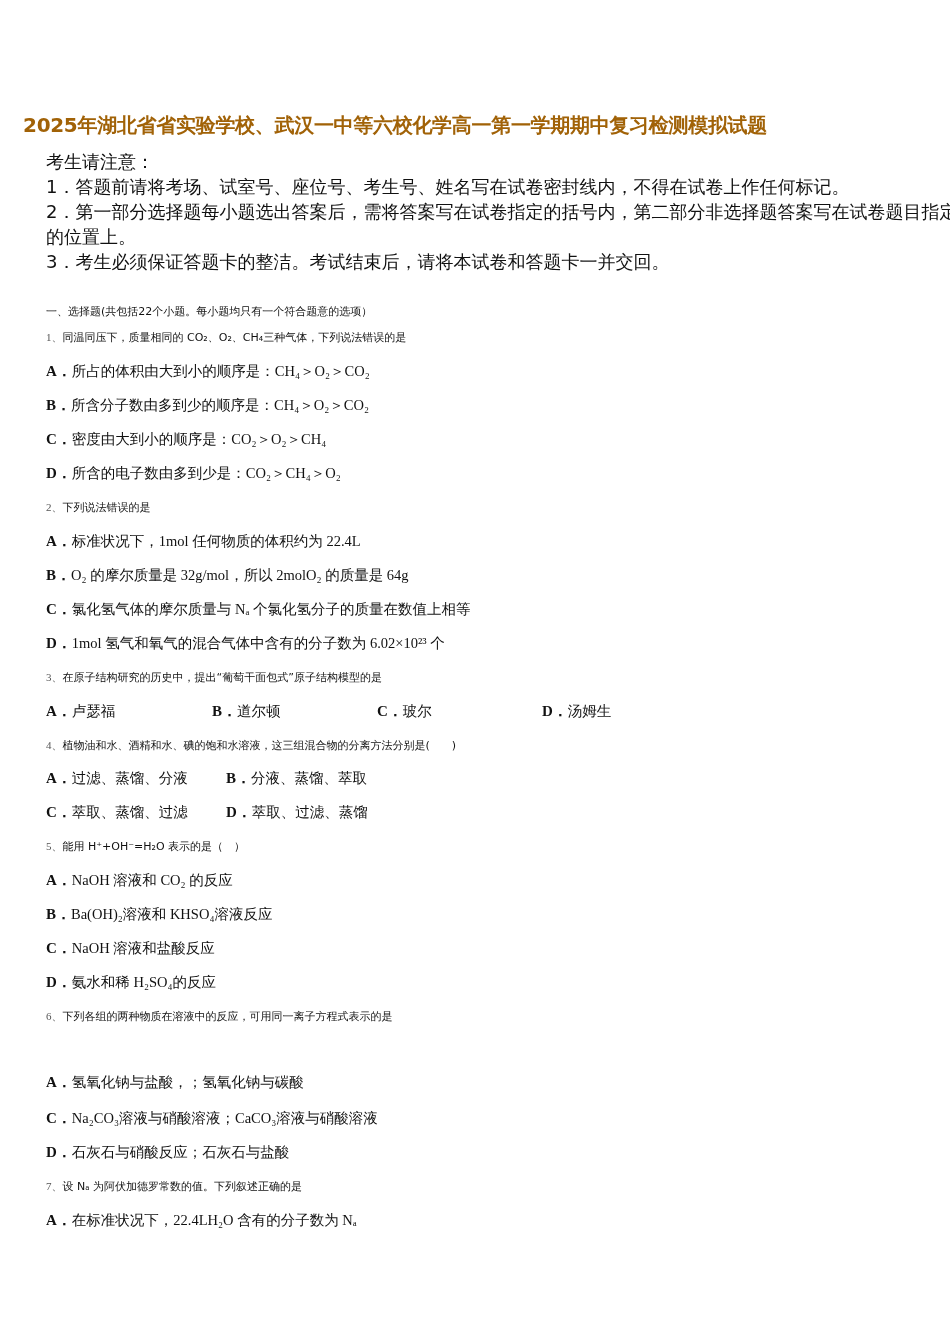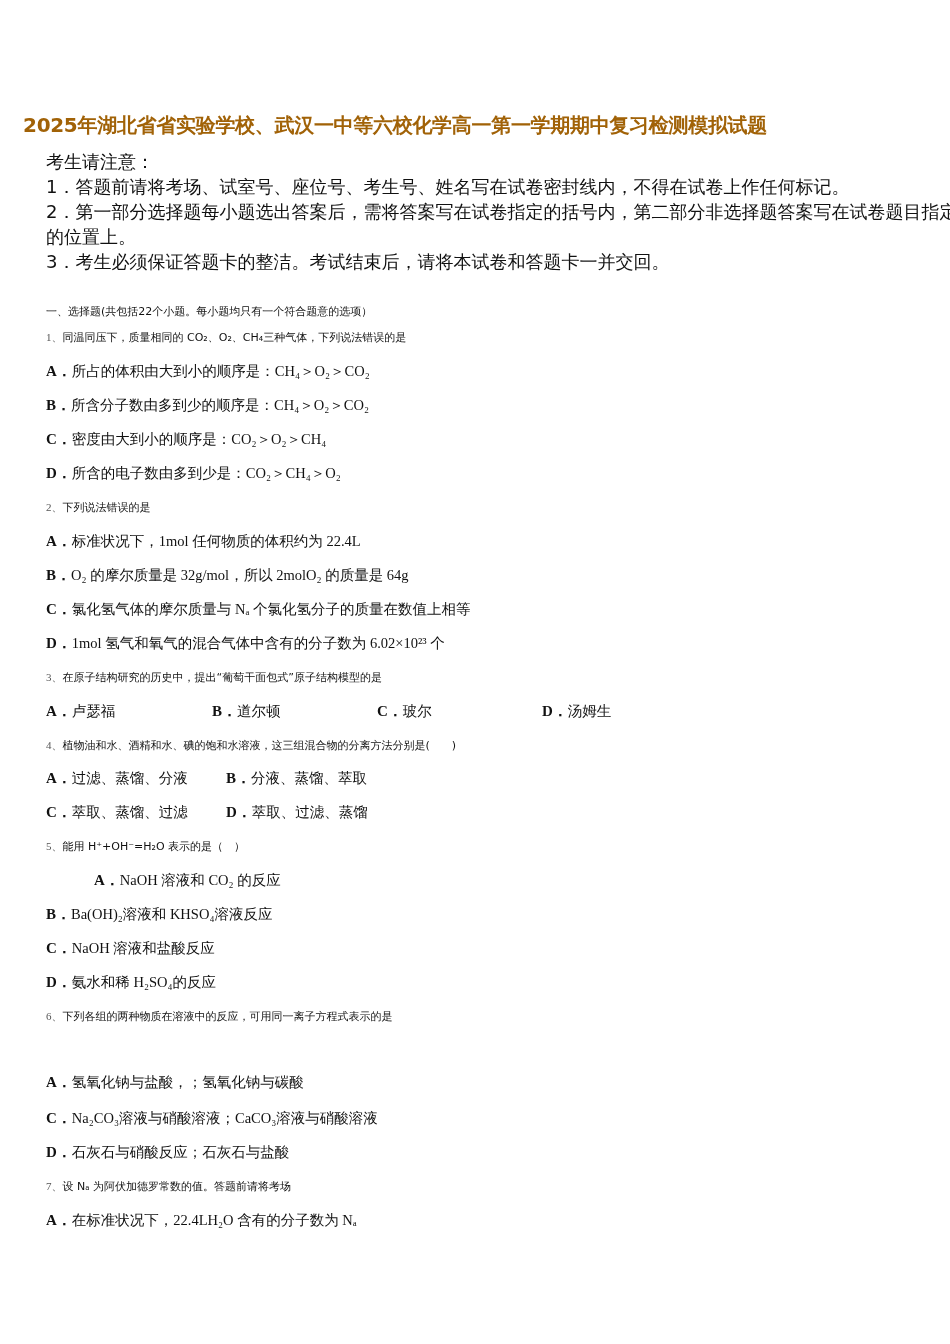--- a/index.html
+++ b/index.html
@@ -59,30 +59,30 @@
     <span class="num">4、</span><span>植物油和水、酒精和水、碘的饱和水溶液，这三组混合物的分离方法分别是(　　)</span>
   </div>
   <div class="line opt" style="top:768px; left:46px;"><span>A．</span><span class="txt">过滤、蒸馏、分液</span></div>
   <div class="line opt" style="top:768px; left:226px;"><span>B．</span><span class="txt">分液、蒸馏、萃取</span></div>
   <div class="line opt" style="top:802px; left:46px;"><span>C．</span><span class="txt">萃取、蒸馏、过滤</span></div>
   <div class="line opt" style="top:802px; left:226px;"><span>D．</span><span class="txt">萃取、过滤、蒸馏</span></div>
 
   <div class="line q" style="top:836px;">
     <span class="num">5、</span><span>能用 H⁺+OH⁻=H₂O 表示的是（　）</span>
   </div>
-  <div class="line opt" style="top:870px;margin-left:48px;"><span>A．</span><span class="txt">NaOH 溶液和 CO₂ 的反应</span></div>
+  <div class="line opt" style="top:870px;"><span>A．</span><span class="txt">NaOH 溶液和 CO₂ 的反应</span></div>
   <div class="line opt" style="top:904px;"><span>B．</span><span class="txt">Ba(OH)₂溶液和 KHSO₄溶液反应</span></div>
   <div class="line opt" style="top:938px;"><span>C．</span><span class="txt">NaOH 溶液和盐酸反应</span></div>
   <div class="line opt" style="top:972px;"><span>D．</span><span class="txt">氨水和稀 H₂SO₄的反应</span></div>
 
   <div class="line q" style="top:1006px;">
     <span class="num">6、</span><span>下列各组的两种物质在溶液中的反应，可用同一离子方程式表示的是</span>
   </div>
   <div class="line opt" style="top:1072px;"><span>A．</span><span class="txt">氢氧化钠与盐酸，；氢氧化钠与碳酸</span></div>
   <div class="line opt" style="top:1108px;"><span>C．</span><span class="txt">Na₂CO₃溶液与硝酸溶液；CaCO₃溶液与硝酸溶液</span></div>
   <div class="line opt" style="top:1142px;"><span>D．</span><span class="txt">石灰石与硝酸反应；石灰石与盐酸</span></div>
 
   <div class="line q" style="top:1176px;">
-    <span class="num">7、</span><span>设 Nₐ 为阿伏加德罗常数的值。答题前请将考场</span>
+    <span class="num">7、</span><span>设 Nₐ 为阿伏加德罗常数的值。下列叙述正确的是</span>
   </div>
   <div class="line opt" style="top:1210px;"><span>A．</span><span class="txt">在标准状况下，22.4LH₂O 含有的分子数为 Nₐ</span></div>
 
 </div>
 
 </body></html>

